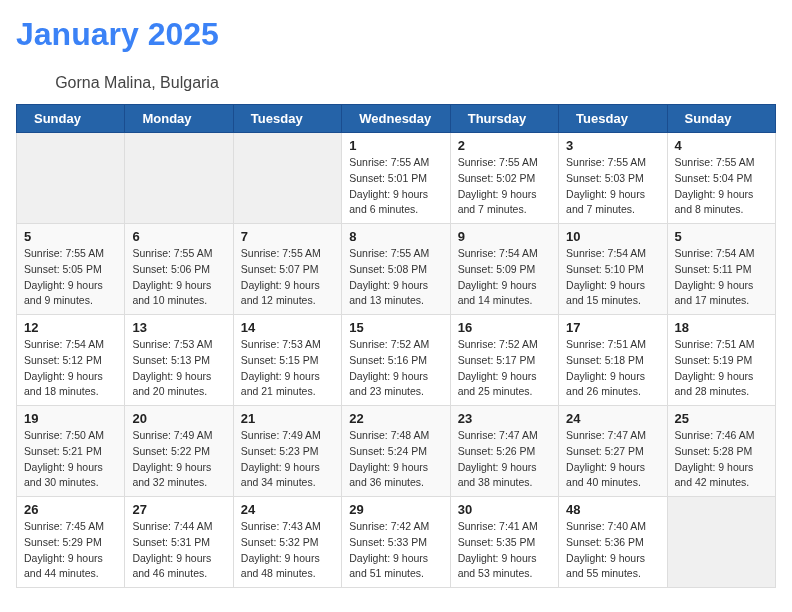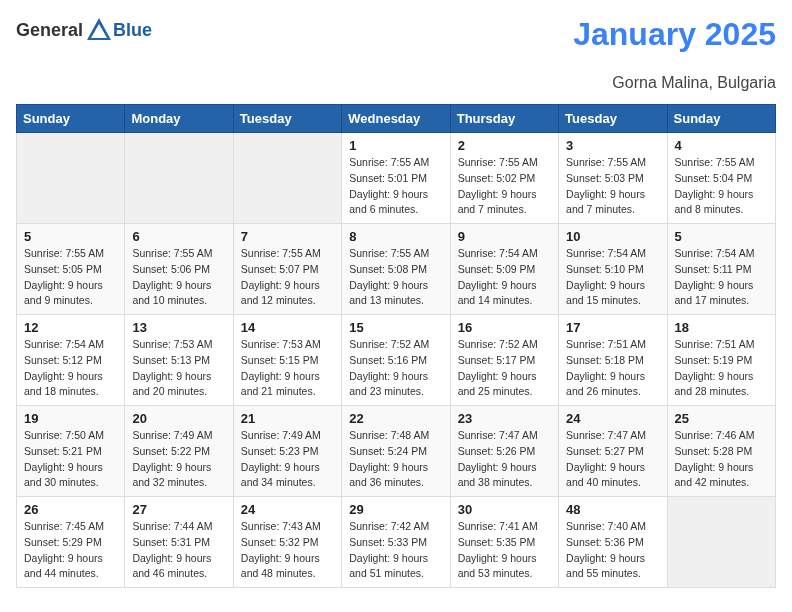--- a/index.html
+++ b/index.html
@@ -50,21 +50,21 @@
     }
     .calendar-table {
       width: 100%;
       border-collapse: collapse;
       border: 1px solid #ccc;
     }
     .calendar-table th {
       background-color: #2563a8;
       color: #fff;
       text-align: left;
-      padding: 6px 6px;
+      padding: 6px 17px;
       font-size: 13px;
       border: 1px solid #1a4d8f;
     }
     .calendar-table td {
       vertical-align: top;
       padding: 5px 7px;
       border: 1px solid #ddd;
       width: calc(100% / 7);
       min-height: 80px;
       background: #fff;
@@ -85,28 +85,20 @@
       line-height: 1.5;
     }
     .empty-cell {
       background: #f0f0f0 !important;
     }
   </style>
 </head>
 <body>
 
 <div class="header">
-  <div class="logo">
-    <span class="logo-text-general">General</span>
-    <svg class="logo-icon" viewBox="0 0 28 28">
-      <polygon points="14,2 26,24 2,24" fill="#2563a8"></polygon>
-      <polygon points="14,8 22,22 6,22" fill="#fff"></polygon>
-    </svg>
-    <span class="logo-text-blue">Blue</span>
-  </div>
   <div class="title-block">
     <div class="month-title">January 2025</div>
     <div class="location-title">Gorna Malina, Bulgaria</div>
   </div>
 </div>
 
 <table class="calendar-table">
   <thead>
     <tr>
     <th>Sunday</th>

